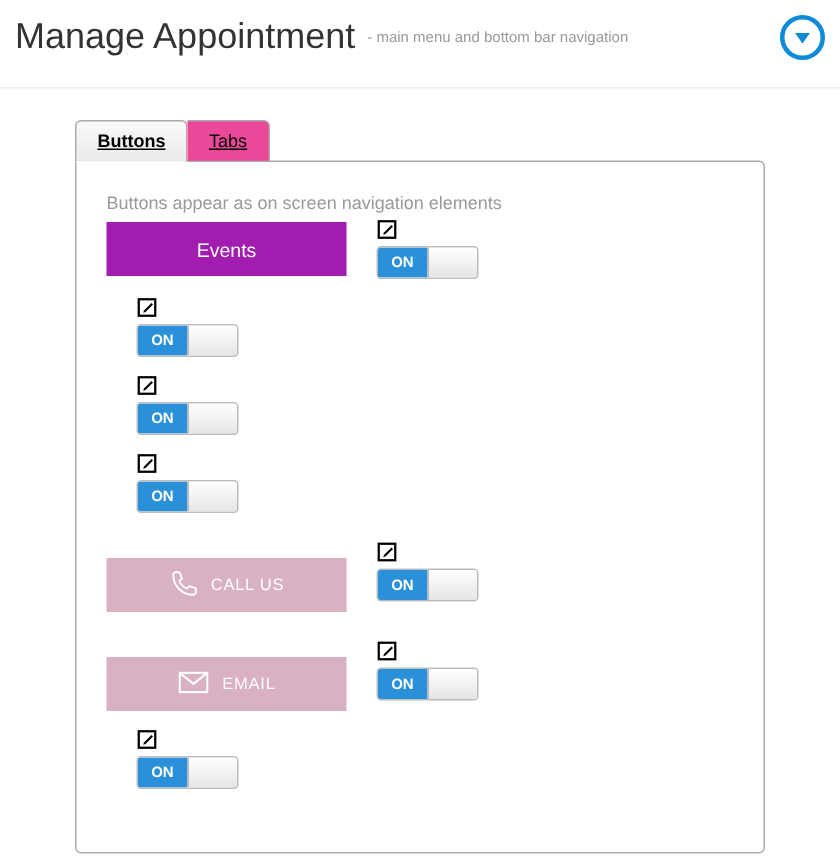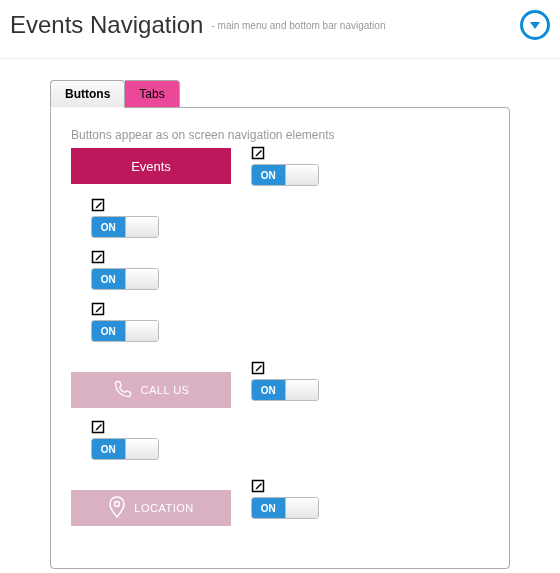--- a/index.html
+++ b/index.html
@@ -36,20 +36,21 @@
     align-items: center;
     justify-content: center;
     cursor: pointer;
   }
   .header-dropdown svg { display:block; }
   .content {
     padding: 20px 50px 10px 50px;
   }
   .tabs {
     display: flex;
+    text-decoration: underline;
   }
   .tab {
     border: 1px solid #aaa;
     padding: 6px 14px;
     font-size: 12px;
     cursor: pointer;
     position: relative;
     bottom: -1px;
   }
   .tab.active {
@@ -83,21 +84,21 @@
     width: 160px;
     height: 36px;
     display: flex;
     align-items: center;
     justify-content: center;
     color: #fff;
     font-size: 13px;
     cursor: pointer;
     gap: 8px;
   }
-  .navbtn.blue { background: #be185d; }
+  .navbtn.blue { background: #a21caf; }
   .navbtn.pink { background: #d9b1c3; font-size: 11px; letter-spacing: 0.5px; margin-top: 18px; }
   .navbtn svg { stroke: #fff; fill:none; }
   .controls {
     margin-left: 20px;
     display: flex;
     flex-direction: column;
     gap: 4px;
     align-items: flex-start;
   }
   .edit-icon {
@@ -132,21 +133,21 @@
   .footer {
     padding: 10px 10px 20px 10px;
     display:flex;
     justify-content:flex-end;
   }
 </style>
 </head>
 <body>
 
 <div class="header">
-  <span class="header-title">Events Navigation</span>
+  <span class="header-title">Manage Appointment</span>
   <span class="header-sub">- main menu and bottom bar navigation</span>
   <div class="header-dropdown">
     <svg width="14" height="14" viewBox="0 0 14 14">
       <polygon points="2,4 12,4 7,11" fill="#0d8ad8"></polygon>
     </svg>
   </div>
 </div>
 
 <div class="content">
   <div class="tabs">
@@ -219,39 +220,39 @@
                 <rect x="1.5" y="1.5" width="11" height="11" fill="none" stroke="#000" stroke-width="1.5"></rect>
                 <path d="M5 9l5-5 1 1-5 5-1.5.5z" fill="#000"></path>
               </svg></span>
             <div class="toggle">
               <div class="toggle-on">ON</div>
               <div class="toggle-off"></div>
             </div>
           </div>
         </div>
         <div class="row">
-          <div class="controls">
-            <span class="edit-icon"><svg width="14" height="14" viewBox="0 0 14 14">
-                <rect x="1.5" y="1.5" width="11" height="11" fill="none" stroke="#000" stroke-width="1.5"></rect>
-                <path d="M5 9l5-5 1 1-5 5-1.5.5z" fill="#000"></path>
-              </svg></span>
-            <div class="toggle">
-              <div class="toggle-on">ON</div>
-              <div class="toggle-off"></div>
-            </div>
-          </div>
-        </div>
-        <div class="row">
           <div class="navbtn pink">
-            <span><svg width="18" height="22" viewBox="0 0 18 22" stroke-width="1.5">
-                <path d="M9 1c-4 0-7 3-7 7 0 5 7 13 7 13s7-8 7-13c0-4-3-7-7-7z"></path>
-                <circle cx="9" cy="8" r="2.5"></circle>
-              </svg></span>
-            <span>LOCATION</span>
-          </div>
+            <span><svg width="22" height="20" viewBox="0 0 24 20" stroke-width="1.5">
+                <rect x="2" y="3" width="20" height="14"></rect>
+                <path d="M2 3l10 8 10-8"></path>
+              </svg></span>
+            <span>EMAIL</span>
+          </div>
+          <div class="controls">
+            <span class="edit-icon"><svg width="14" height="14" viewBox="0 0 14 14">
+                <rect x="1.5" y="1.5" width="11" height="11" fill="none" stroke="#000" stroke-width="1.5"></rect>
+                <path d="M5 9l5-5 1 1-5 5-1.5.5z" fill="#000"></path>
+              </svg></span>
+            <div class="toggle">
+              <div class="toggle-on">ON</div>
+              <div class="toggle-off"></div>
+            </div>
+          </div>
+        </div>
+        <div class="row">
           <div class="controls">
             <span class="edit-icon"><svg width="14" height="14" viewBox="0 0 14 14">
                 <rect x="1.5" y="1.5" width="11" height="11" fill="none" stroke="#000" stroke-width="1.5"></rect>
                 <path d="M5 9l5-5 1 1-5 5-1.5.5z" fill="#000"></path>
               </svg></span>
             <div class="toggle">
               <div class="toggle-on">ON</div>
               <div class="toggle-off"></div>
             </div>
           </div>

